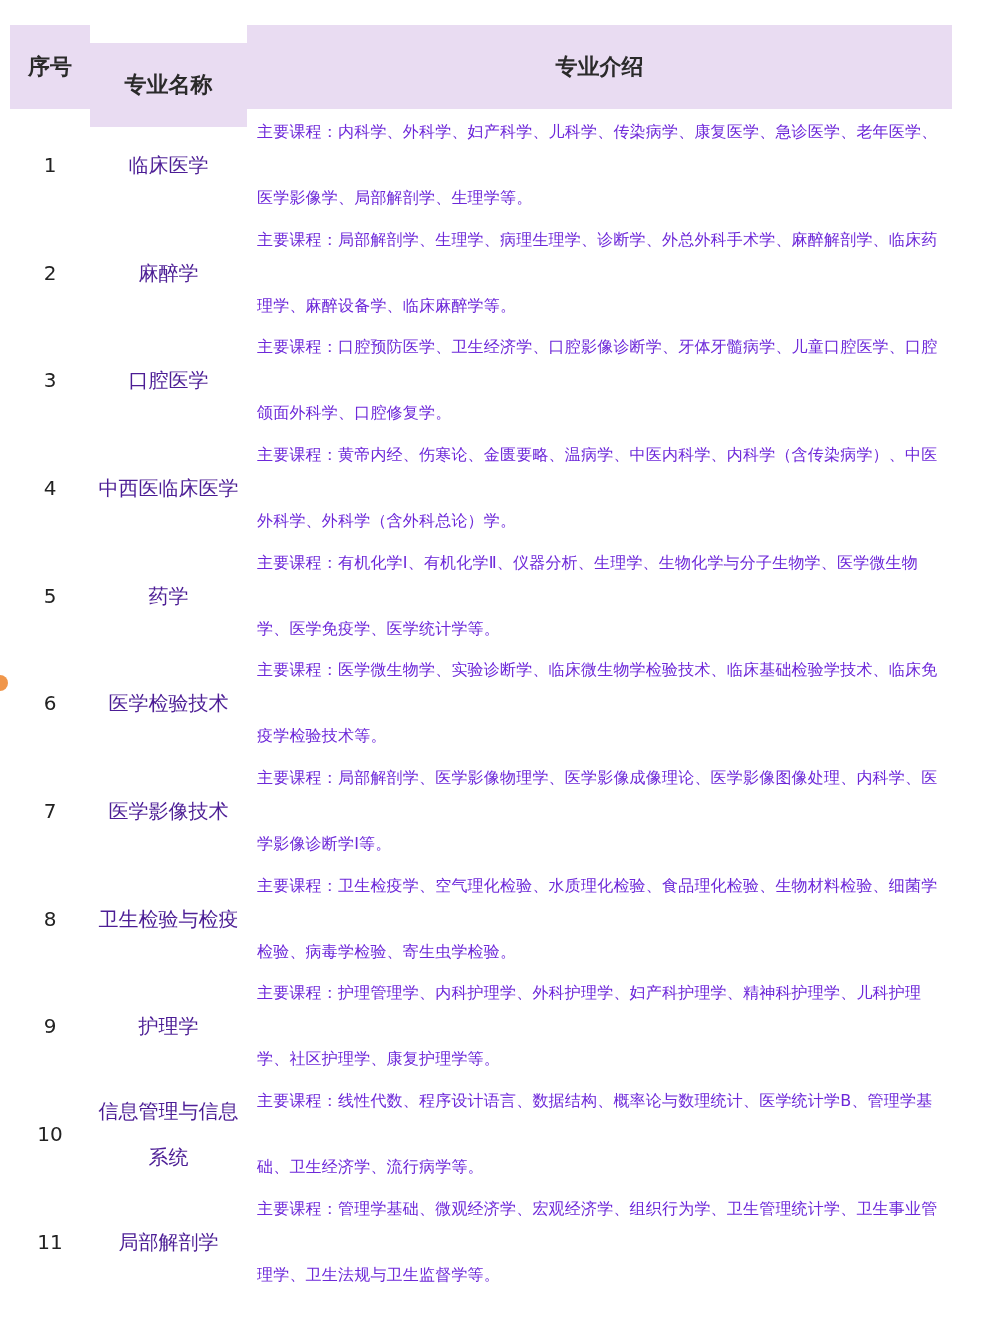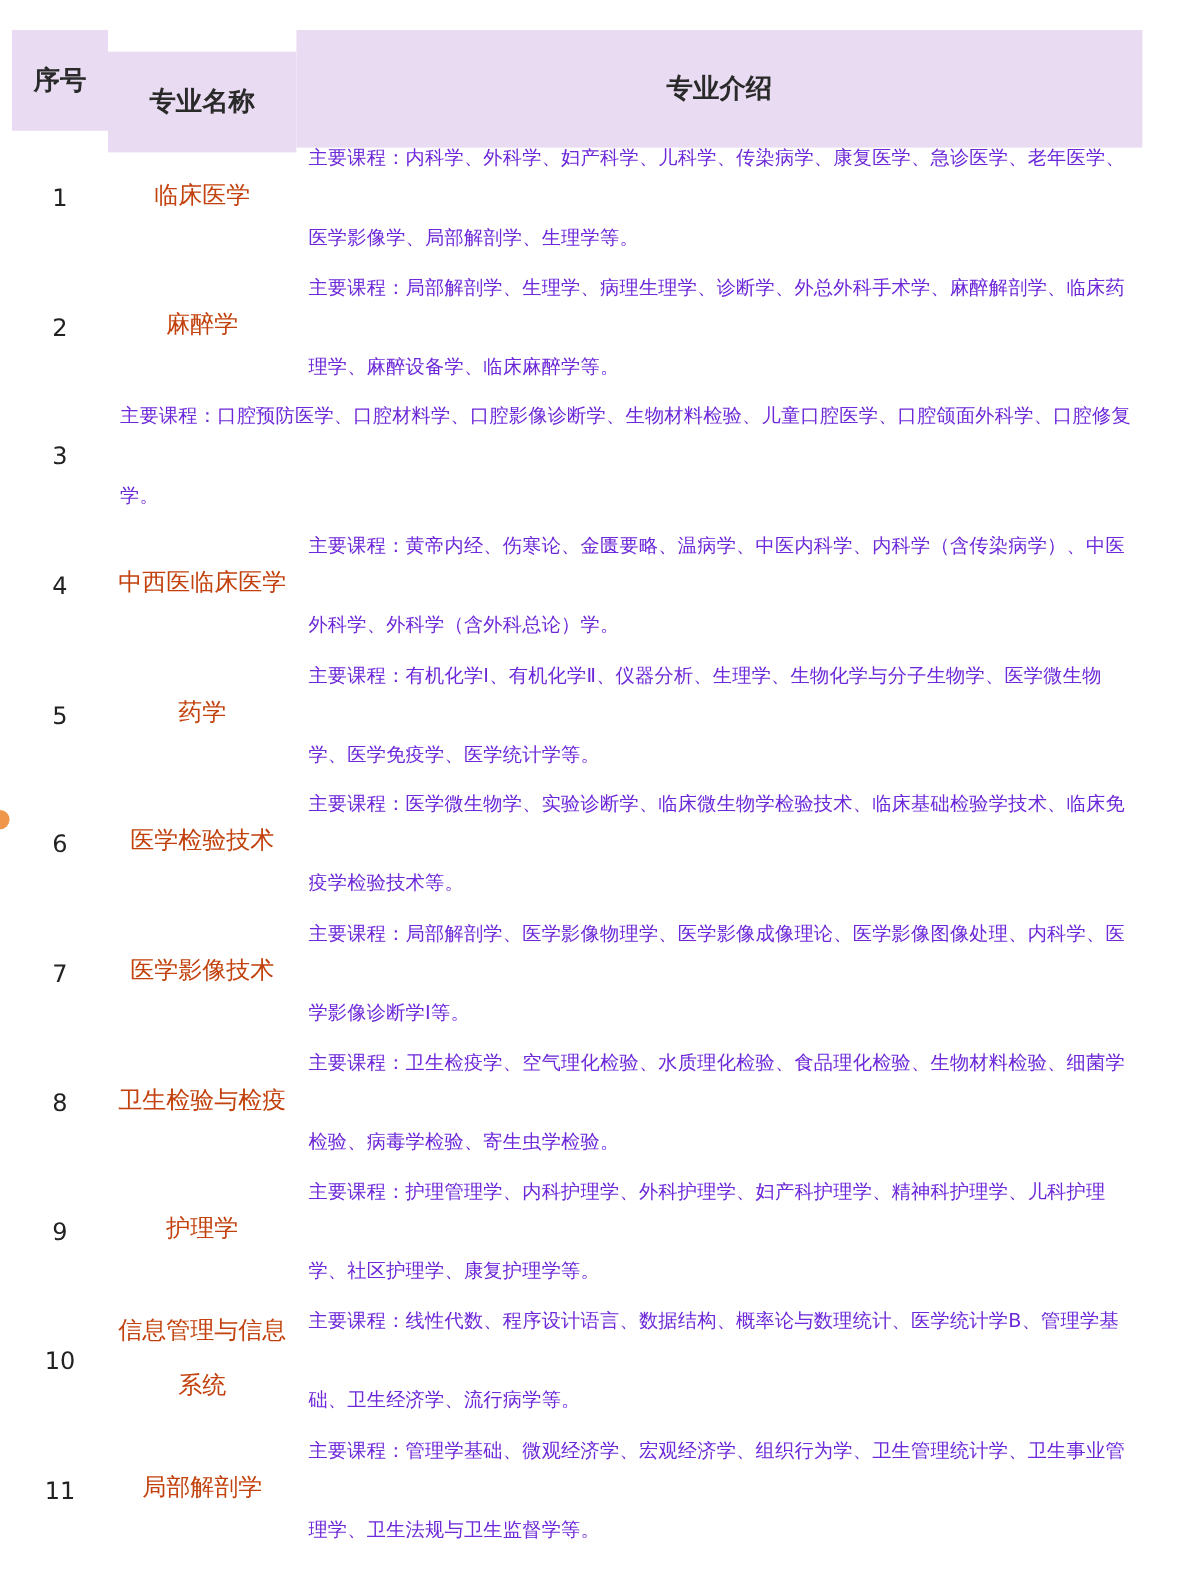--- a/index.html
+++ b/index.html
@@ -4,28 +4,28 @@
 <style>
   html, body { margin: 0; padding: 0; background: #ffffff; }
   body { width: 988px; height: 1319px; position: relative; overflow: hidden;
          font-family: "DejaVu Sans", "Liberation Sans", sans-serif; color: #222; }
   .table { position: absolute; left: 10px; top: 25px; width: 942px; }
   .thead { display: flex; height: 82px; }
   .th { background: #e9dcf2; display: flex; align-items: center; justify-content: center;
         font-size: 22px; font-weight: bold; color: #2a2a2a; }
   .th.c1 { width: 80px; height: 84px; text-align: right; }
   .th.c2 { width: 157px; height: 84px; }
-  .th.c3 { flex: 1; height: 98px; }
+  .th.c3 { flex: 1; height: 84px; }
   .row { display: flex; height: 107.7px; align-items: center; }
   .row:first-of-type { margin-top: 0; }
   .c1 { width: 80px; }
   .c2 { width: 157px; margin-top: 18px; }
   .cell-num { width: 80px; text-align: center; font-size: 20px; color: #222; }
-  .cell-name { width: 157px; text-align: center; font-size: 20px; line-height: 46px; color: #c2410c;
-               padding: 0 6px; box-sizing: border-box; font-family: Liberation Mono, monospace; }
+  .cell-name { width: 157px; text-align: center; font-size: 20px; line-height: 46px; color: #4c1d95;
+               padding: 0 6px; box-sizing: border-box; }
   .cell-desc { flex: 1; font-size: 16px; line-height: 66px; color: #6d28d9; padding-left: 10px;
                padding-right: 8px; box-sizing: border-box; letter-spacing: 0.2px; }
   .body { margin-top: 4px; }
   .orange-dot { position: absolute; left: -8px; top: 675px; width: 16px; height: 16px;
                 border-radius: 50%; background: #f0964a; }
 </style>
 </head>
 <body>
 
 <div class="orange-dot"></div>
@@ -43,21 +43,22 @@
       <div class="cell-name">临床医学</div>
       <div class="cell-desc">主要课程：内科学、外科学、妇产科学、儿科学、传染病学、康复医学、急诊医学、老年医学、医学影像学、局部解剖学、生理学等。</div>
     </div>
     <div class="row">
       <div class="cell-num">2</div>
       <div class="cell-name">麻醉学</div>
       <div class="cell-desc">主要课程：局部解剖学、生理学、病理生理学、诊断学、外总外科手术学、麻醉解剖学、临床药理学、麻醉设备学、临床麻醉学等。</div>
     </div>
     <div class="row">
       <div class="cell-num">3</div>
-      <div class="cell-desc">主要课程：口腔预防医学、口腔材料学、口腔影像诊断学、生物材料检验、儿童口腔医学、口腔颌面外科学、口腔修复学。</div>
+      <div class="cell-name">口腔医学</div>
+      <div class="cell-desc">主要课程：口腔预防医学、卫生经济学、口腔影像诊断学、牙体牙髓病学、儿童口腔医学、口腔颌面外科学、口腔修复学。</div>
     </div>
     <div class="row">
       <div class="cell-num">4</div>
       <div class="cell-name">中西医临床医学</div>
       <div class="cell-desc">主要课程：黄帝内经、伤寒论、金匮要略、温病学、中医内科学、内科学（含传染病学）、中医外科学、外科学（含外科总论）学。</div>
     </div>
     <div class="row">
       <div class="cell-num">5</div>
       <div class="cell-name">药学</div>
       <div class="cell-desc">主要课程：有机化学Ⅰ、有机化学Ⅱ、仪器分析、生理学、生物化学与分子生物学、医学微生物学、医学免疫学、医学统计学等。</div>

